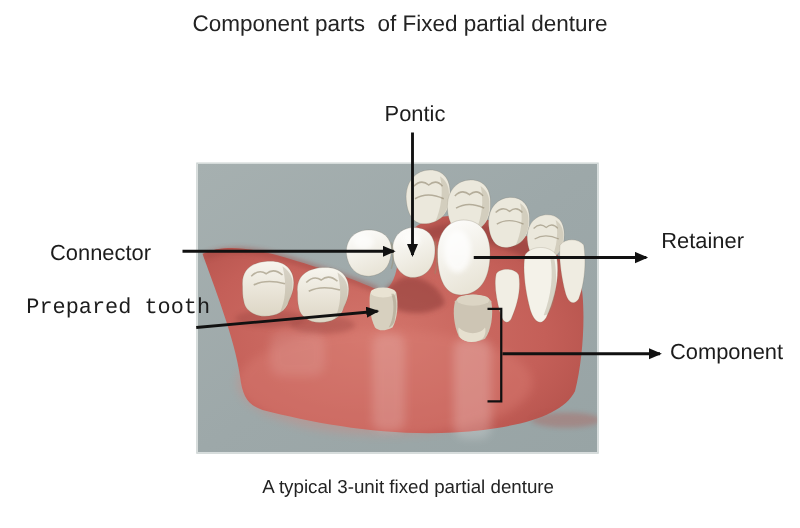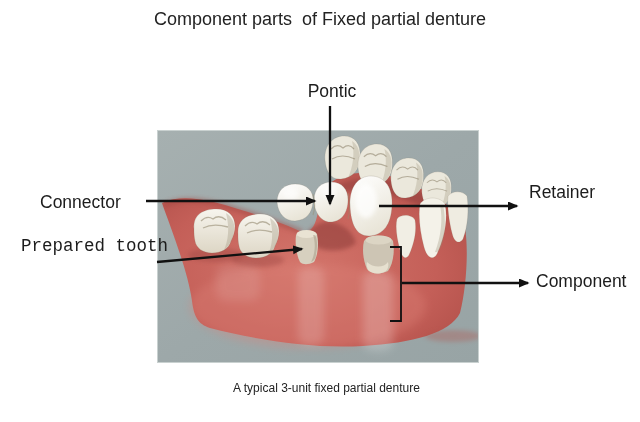--- a/index.html
+++ b/index.html
@@ -14,21 +14,21 @@
   .title{
     position:absolute;top:9px;left:0;right:0;
     text-align:center;
     font-size:18px;
     white-space:pre;
     color:#232323;
   }
   .caption{
     position:absolute;top:381px;left:13px;right:0;
     text-align:center;
-    font-size:12px;
+    font-size:15px;
     color:#232323;
   }
   .photo{
     position:absolute;left:158px;top:131px;width:320px;height:231px;
     outline:1px solid #c9d1d0;
   }
   .photo svg{display:block;width:100%;height:100%;}
   .overlay{
     position:absolute;left:0;top:0;width:640px;height:422px;
     pointer-events:none;

